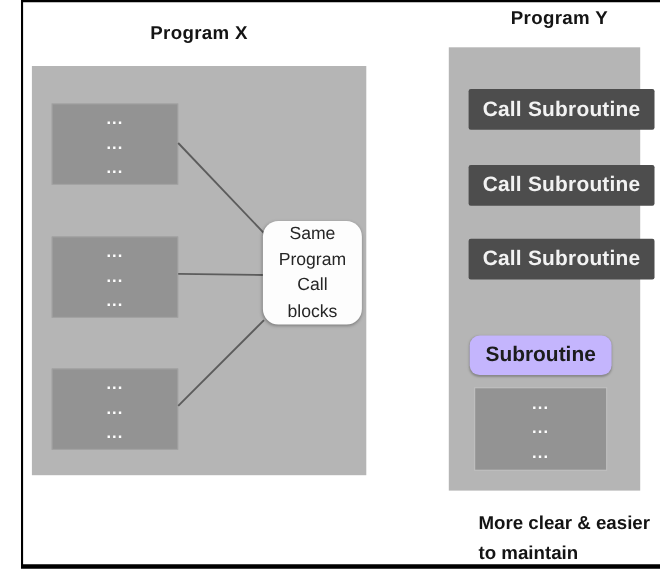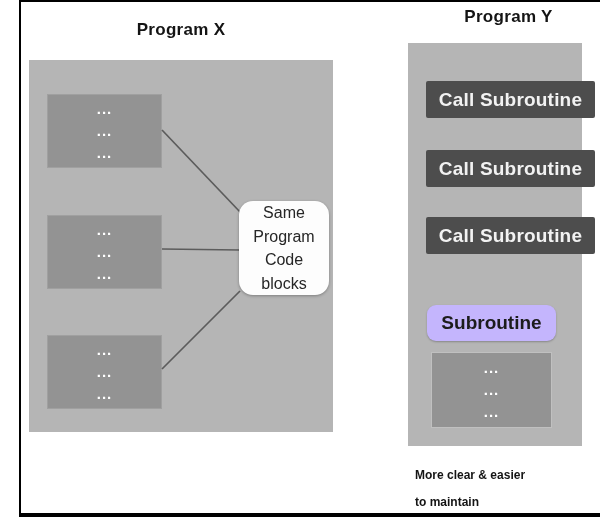--- a/index.html
+++ b/index.html
@@ -118,22 +118,22 @@
     box-shadow: 0 0 0 1px rgba(255,255,255,0.15);
     display: flex;
     flex-direction: column;
     justify-content: space-around;
     align-items: center;
     padding: 4px 0;
     box-sizing: border-box;
   }
   .caption {
     position: absolute;
-    left: 396px; top: 462px;
-    font-size: 12px;
+    left: 416px; top: 462px;
+    font-size: 17px;
     font-weight: bold;
     color: #141414;
     line-height: 27px;
   }
 </style>
 </head>
 <body>
 
 <div class="canvas">
 
@@ -161,21 +161,21 @@
 
   <svg class="connectors" viewBox="0 0 600 522" xmlns="http://www.w3.org/2000/svg">
     <line x1="143" y1="130" x2="222" y2="213" stroke="#5c5c5c" stroke-width="1.7"></line>
     <line x1="143" y1="249" x2="221" y2="250" stroke="#5c5c5c" stroke-width="1.7"></line>
     <line x1="143" y1="369" x2="221" y2="291" stroke="#5c5c5c" stroke-width="1.7"></line>
   </svg>
 
   <div class="callout">
     <div>Same</div>
     <div>Program</div>
-    <div>Code</div>
+    <div>Call</div>
     <div>blocks</div>
   </div>
 
   <div class="program-title title-y">Program Y</div>
 
   <div class="panel panel-y">
     <div class="call-box call-box-1">Call Subroutine</div>
     <div class="call-box call-box-2">Call Subroutine</div>
     <div class="call-box call-box-3">Call Subroutine</div>
 

